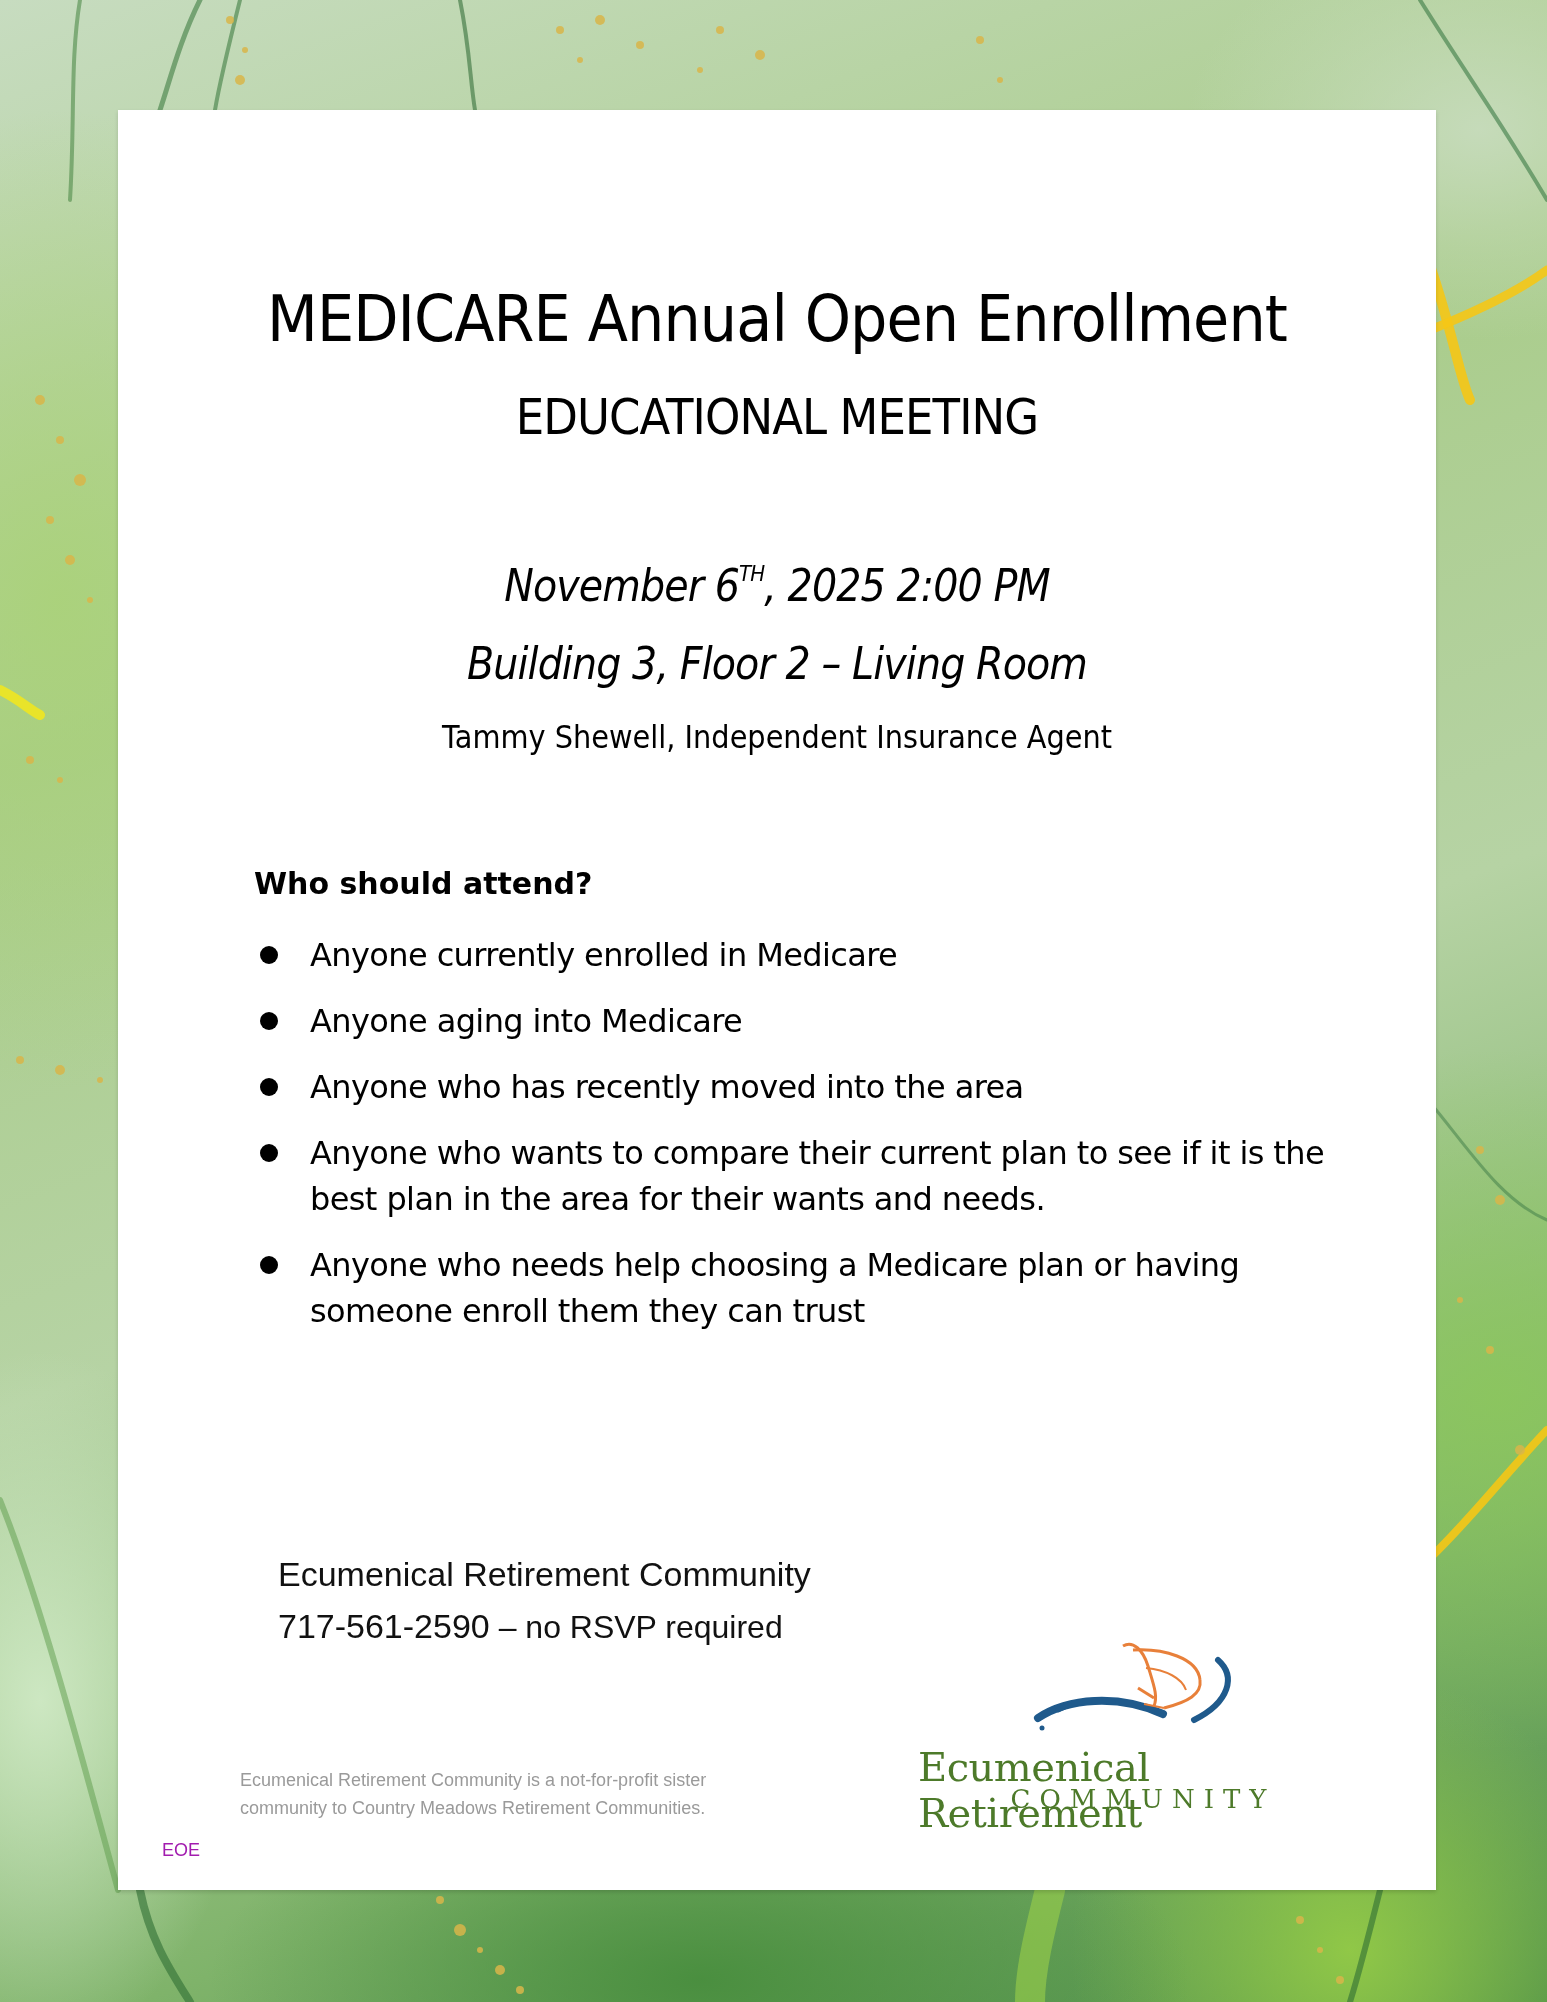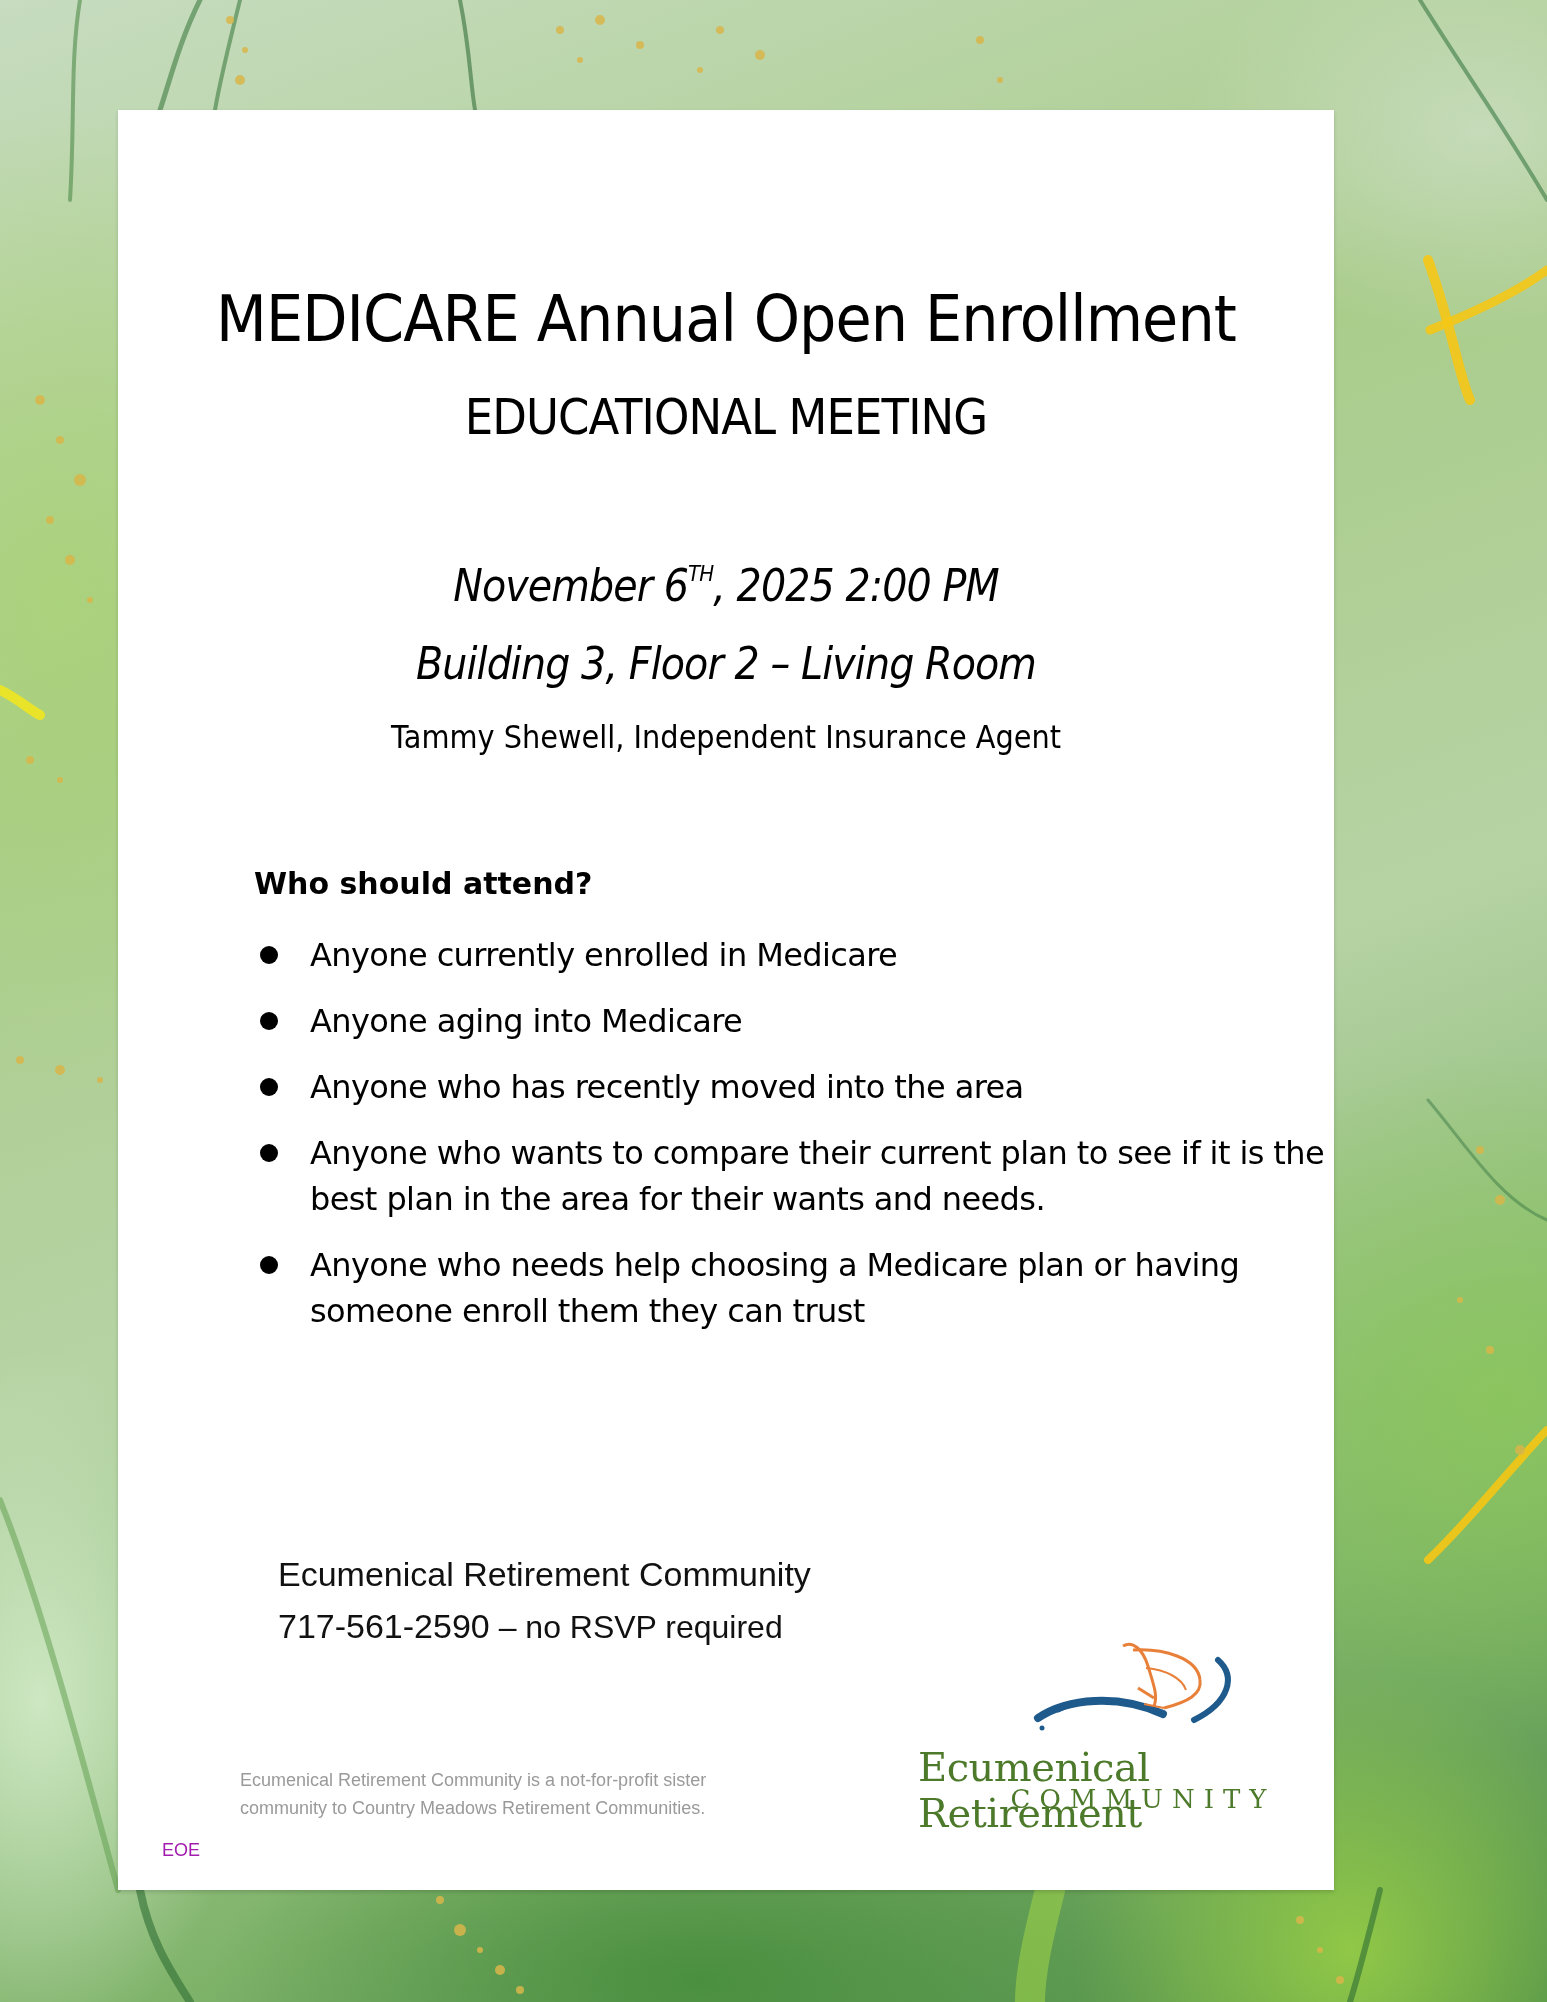--- a/index.html
+++ b/index.html
@@ -18,21 +18,21 @@
       radial-gradient(ellipse 300px 500px at 40px 1700px, rgba(210,235,200,0.9), transparent 70%),
       linear-gradient(160deg, #c7dcc0 0%, #a9cc8a 30%, #b6d3a4 55%, #7fb36a 80%, #4f8f4a 100%);
     font-family: "DejaVu Sans", sans-serif;
   }
   .bg-layer { position: absolute; inset: 0; pointer-events: none; }
   .bg-layer svg { width: 100%; height: 100%; }
 
   .panel {
     position: absolute;
     left: 118px; top: 110px;
-    width: 1216px; height: 1780px;
+    width: 1318px; height: 1780px;
     background: #ffffff;
     box-shadow: 0 2px 4px rgba(0,0,0,0.15);
   }
   .title {
     position: absolute; left: 0; right: 0; top: 172px;
     text-align: center;
     font-size: 64px; letter-spacing: -1px;
     color: #000;
     transform: scaleX(0.92);
   }

